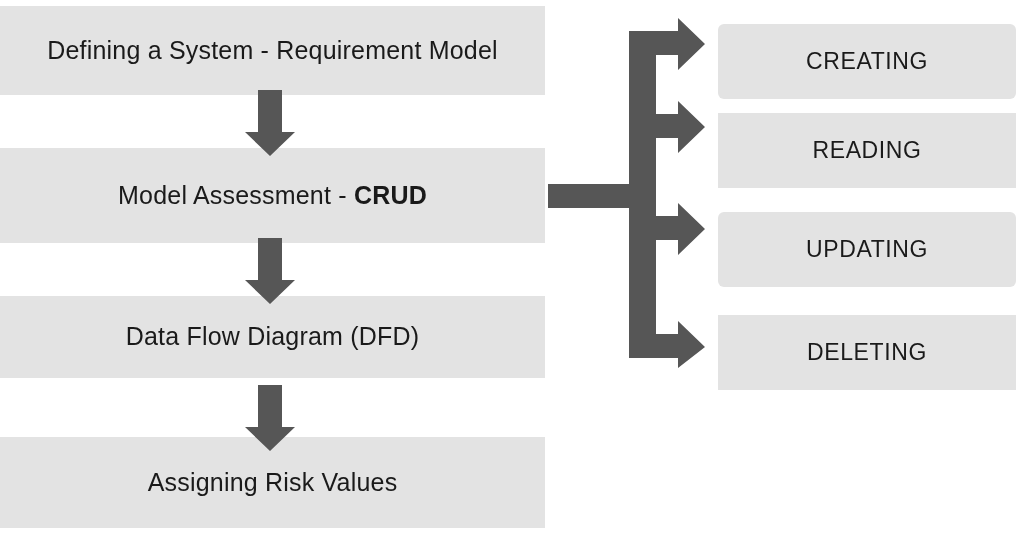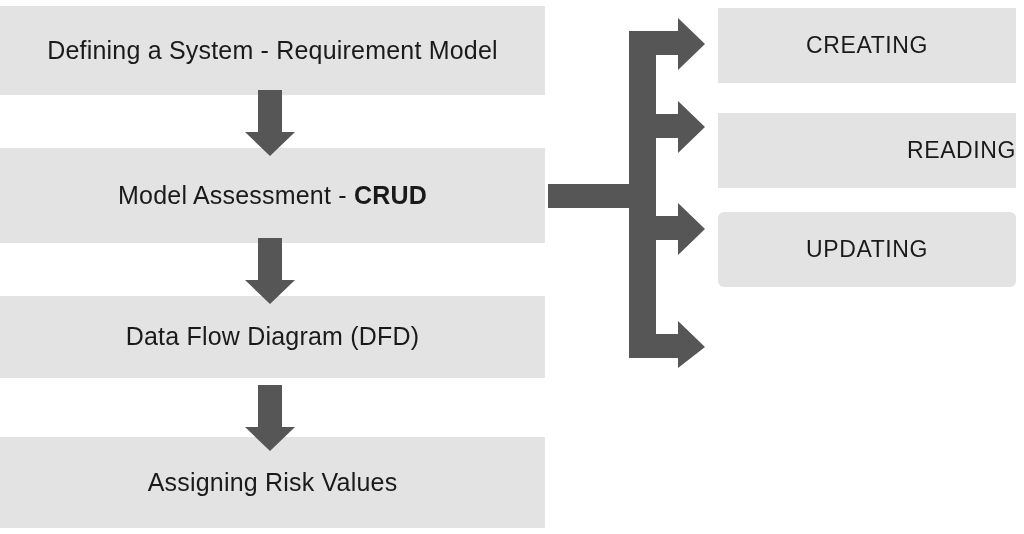--- a/index.html
+++ b/index.html
@@ -42,22 +42,22 @@
 
   #flow-box-1 { top: 6px;   height: 89px; }
   #flow-box-2 { top: 148px; height: 95px; }
   #flow-box-3 { top: 296px; height: 82px; }
   #flow-box-4 { top: 437px; height: 91px; }
 
   
   .crud-box { left: 718px; width: 298px; height: 75px; }
   .crud-box .box-label { font-size: 23px; letter-spacing: 0.6px; }
 
-  #crud-box-1 { top: 8px;   }
-  #crud-box-2 { top: 113px; justify-content: flex-end; }
+  #crud-box-1 { top: 24px; border-radius: 6px;   }
+  #crud-box-2 { top: 113px; }
   #crud-box-3 { top: 212px; border-radius: 6px; }
   #crud-box-4 { top: 315px; }
 
   
   .arrow-svg {
     position: absolute;
     pointer-events: none;
   }
   .arrow-shape { fill: #565656; }
 
@@ -126,14 +126,17 @@
   </div>
 
   <div class="box crud-box" id="crud-box-2">
     <span class="box-label">READING</span>
   </div>
 
   <div class="box crud-box" id="crud-box-3">
     <span class="box-label">UPDATING</span>
   </div>
 
+  <div class="box crud-box" id="crud-box-4">
+    <span class="box-label">DELETING</span>
+  </div>
 
 </div>
 
 </body></html>

